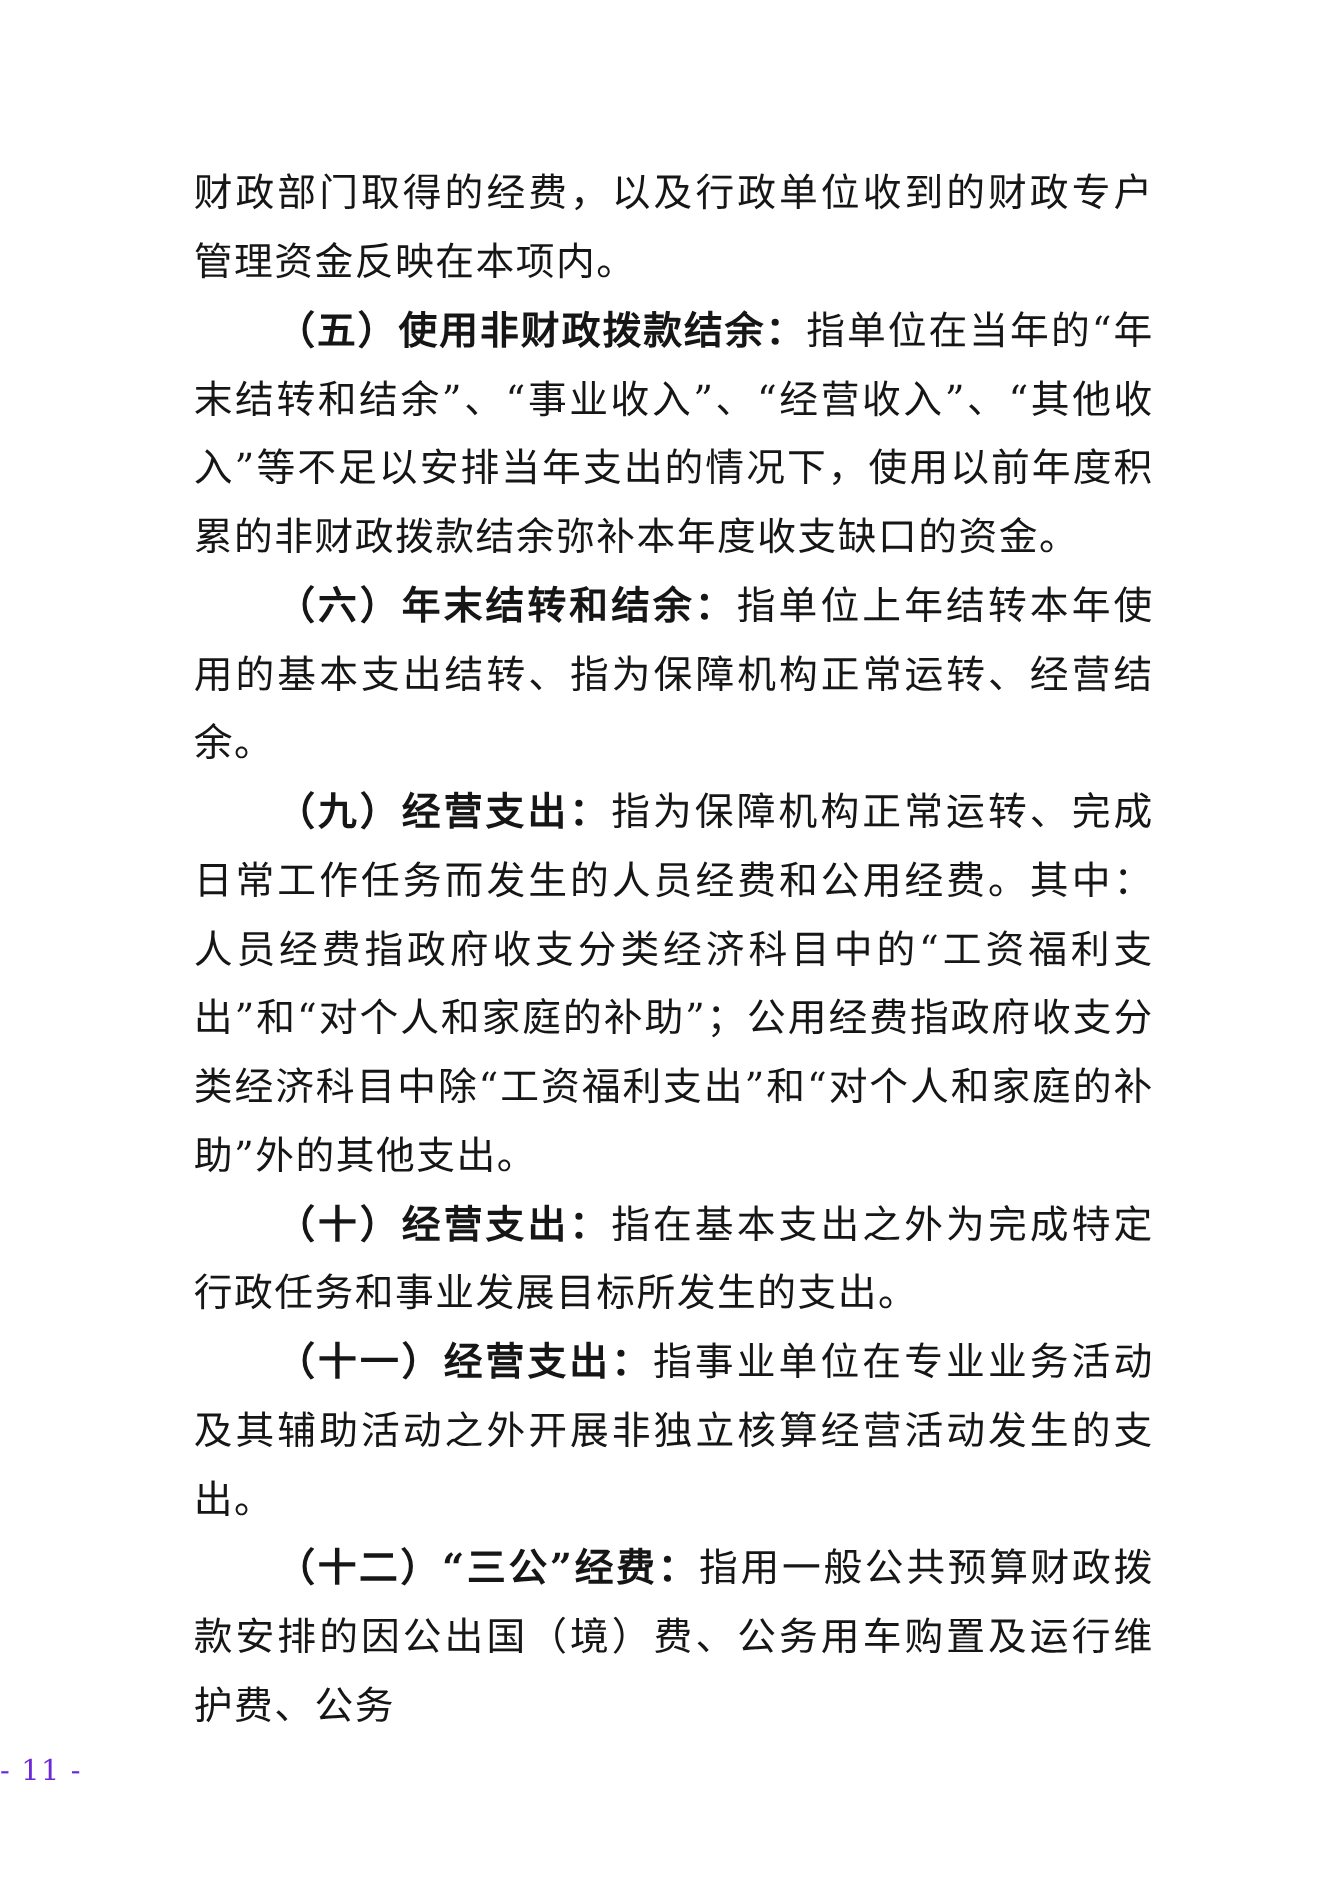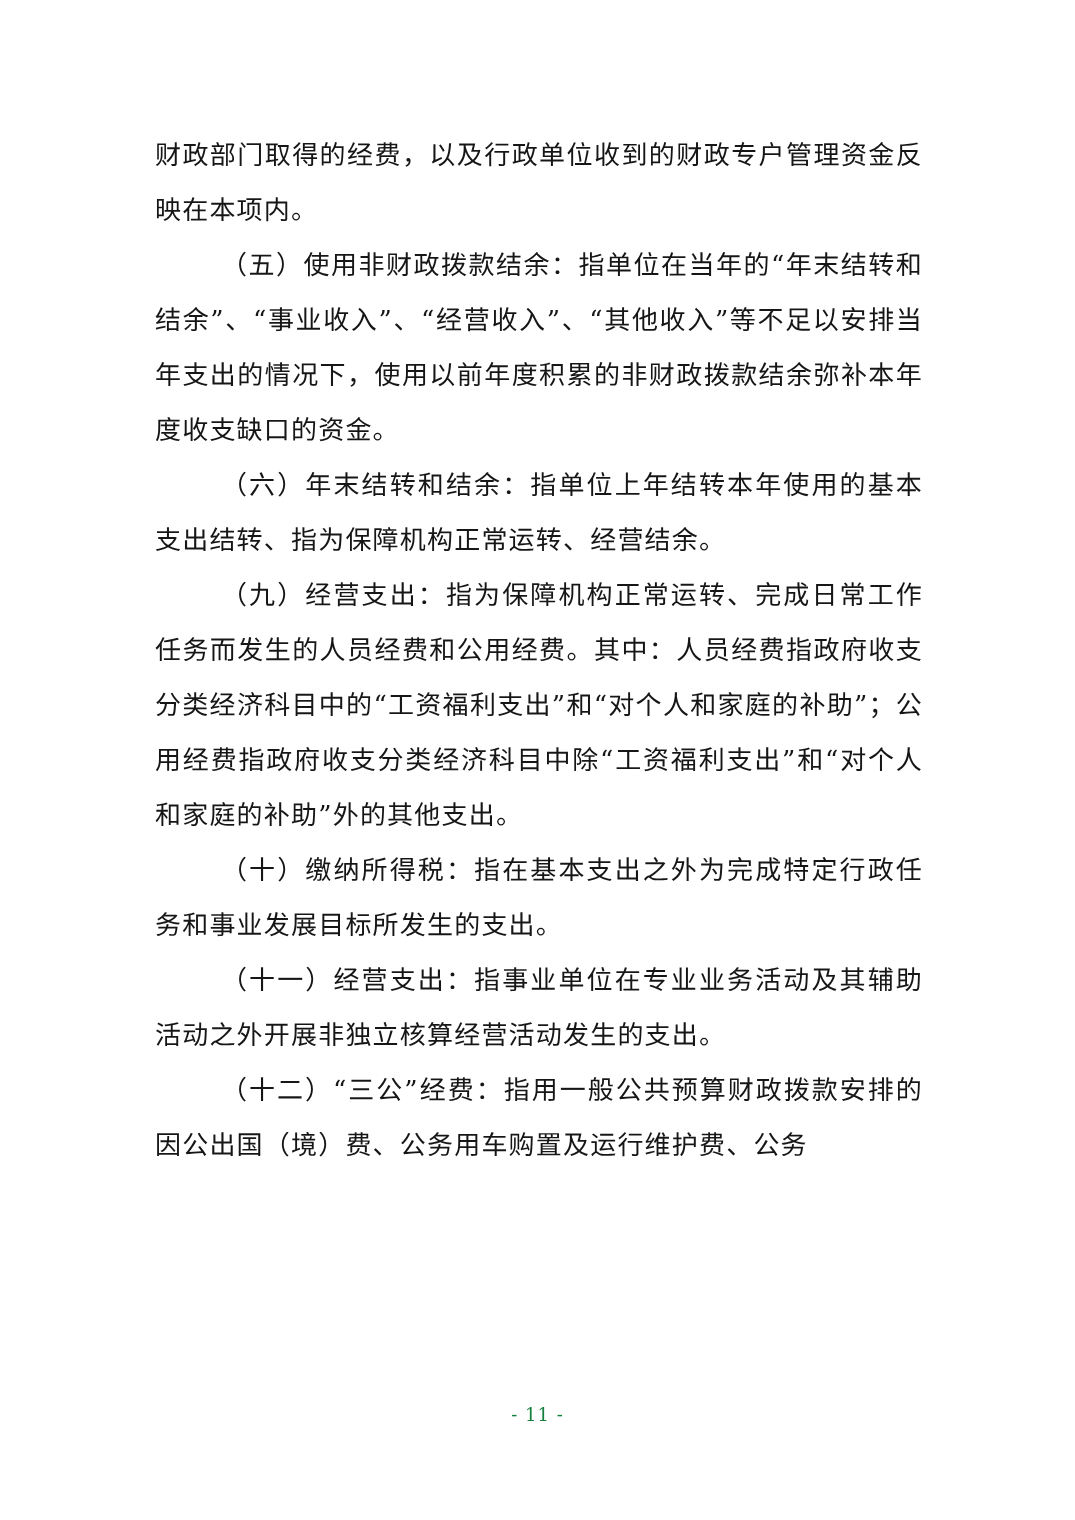--- a/index.html
+++ b/index.html
@@ -27,72 +27,72 @@
   .text-block {
     position: absolute;
     left: 155px;
     top: 128px;
     width: 768px;
   }
 
   
   .para {
     margin: 0 0 0 0;
-    font-size: 26px;
+    font-size: 31px;
     line-height: 55px;
     letter-spacing: 1.2px;
     text-align: justify;
     text-justify: inter-character;
     text-indent: 0;
     font-family: "DejaVu Serif", "Liberation Serif", serif;
     font-weight: 400;
     color: #161616;
   }
   .para.indent {
     text-indent: 66px;
   }
 
   
   .label {
-    font-weight: 400;
+    font-weight: 700;
     font-family: "DejaVu Serif", "Liberation Serif", serif;
     letter-spacing: 1.2px;
     margin-top: 16px;
   }
 
   .page-number {
     position: absolute;
     left: 0;
     right: 0;
     top: 1404px;
-    text-align: center;
+    text-align: left;
     font-family: "DejaVu Serif", "Liberation Serif", serif;
-    font-size: 18px;
-    color: #15803d;
+    font-size: 23px;
+    color: #6d28d9;
     letter-spacing: 1px;
   }
 </style>
 </head>
 <body>
 
 <div class="page">
 
   <div class="text-block">
 
     <p class="para"><span class="label"></span><span>财政部门取得的经费，以及行政单位收到的财政专户管理资金反映在本项内。</span></p>
 
     <p class="para indent"><span class="label">（五）使用非财政拨款结余：</span><span>指单位在当年的“年末结转和结余”、“事业收入”、“经营收入”、“其他收入”等不足以安排当年支出的情况下，使用以前年度积累的非财政拨款结余弥补本年度收支缺口的资金。</span></p>
 
     <p class="para indent"><span class="label">（六）年末结转和结余：</span><span>指单位上年结转本年使用的基本支出结转、指为保障机构正常运转、经营结余。</span></p>
 
 
 
     <p class="para indent"><span class="label">（九）经营支出：</span><span>指为保障机构正常运转、完成日常工作任务而发生的人员经费和公用经费。其中：人员经费指政府收支分类经济科目中的“工资福利支出”和“对个人和家庭的补助”；公用经费指政府收支分类经济科目中除“工资福利支出”和“对个人和家庭的补助”外的其他支出。</span></p>
 
-    <p class="para indent"><span class="label">（十）缴纳所得税：</span><span>指在基本支出之外为完成特定行政任务和事业发展目标所发生的支出。</span></p>
+    <p class="para indent"><span class="label">（十）经营支出：</span><span>指在基本支出之外为完成特定行政任务和事业发展目标所发生的支出。</span></p>
 
     <p class="para indent"><span class="label">（十一）经营支出：</span><span>指事业单位在专业业务活动及其辅助活动之外开展非独立核算经营活动发生的支出。</span></p>
 
     <p class="para indent"><span class="label">（十二）“三公”经费：</span><span>指用一般公共预算财政拨款安排的因公出国（境）费、公务用车购置及运行维护费、公务</span></p>
 
   </div>
 
   <div class="page-number">- 11 -</div>
 
 </div>

